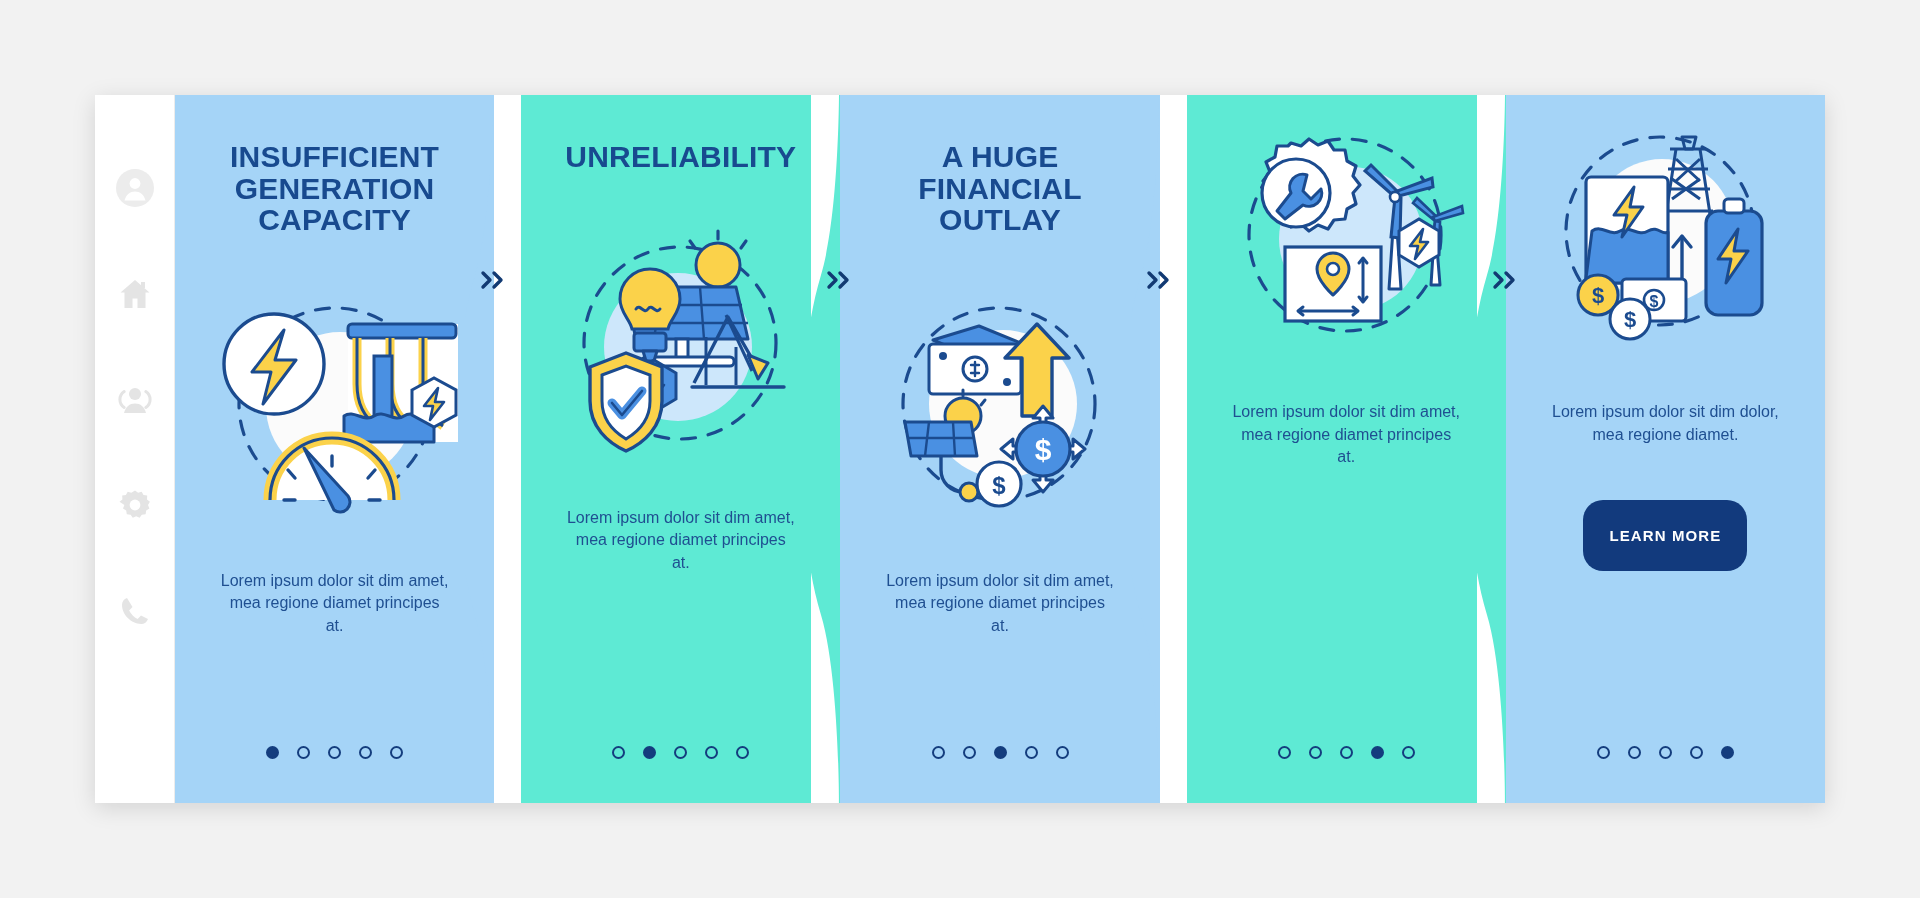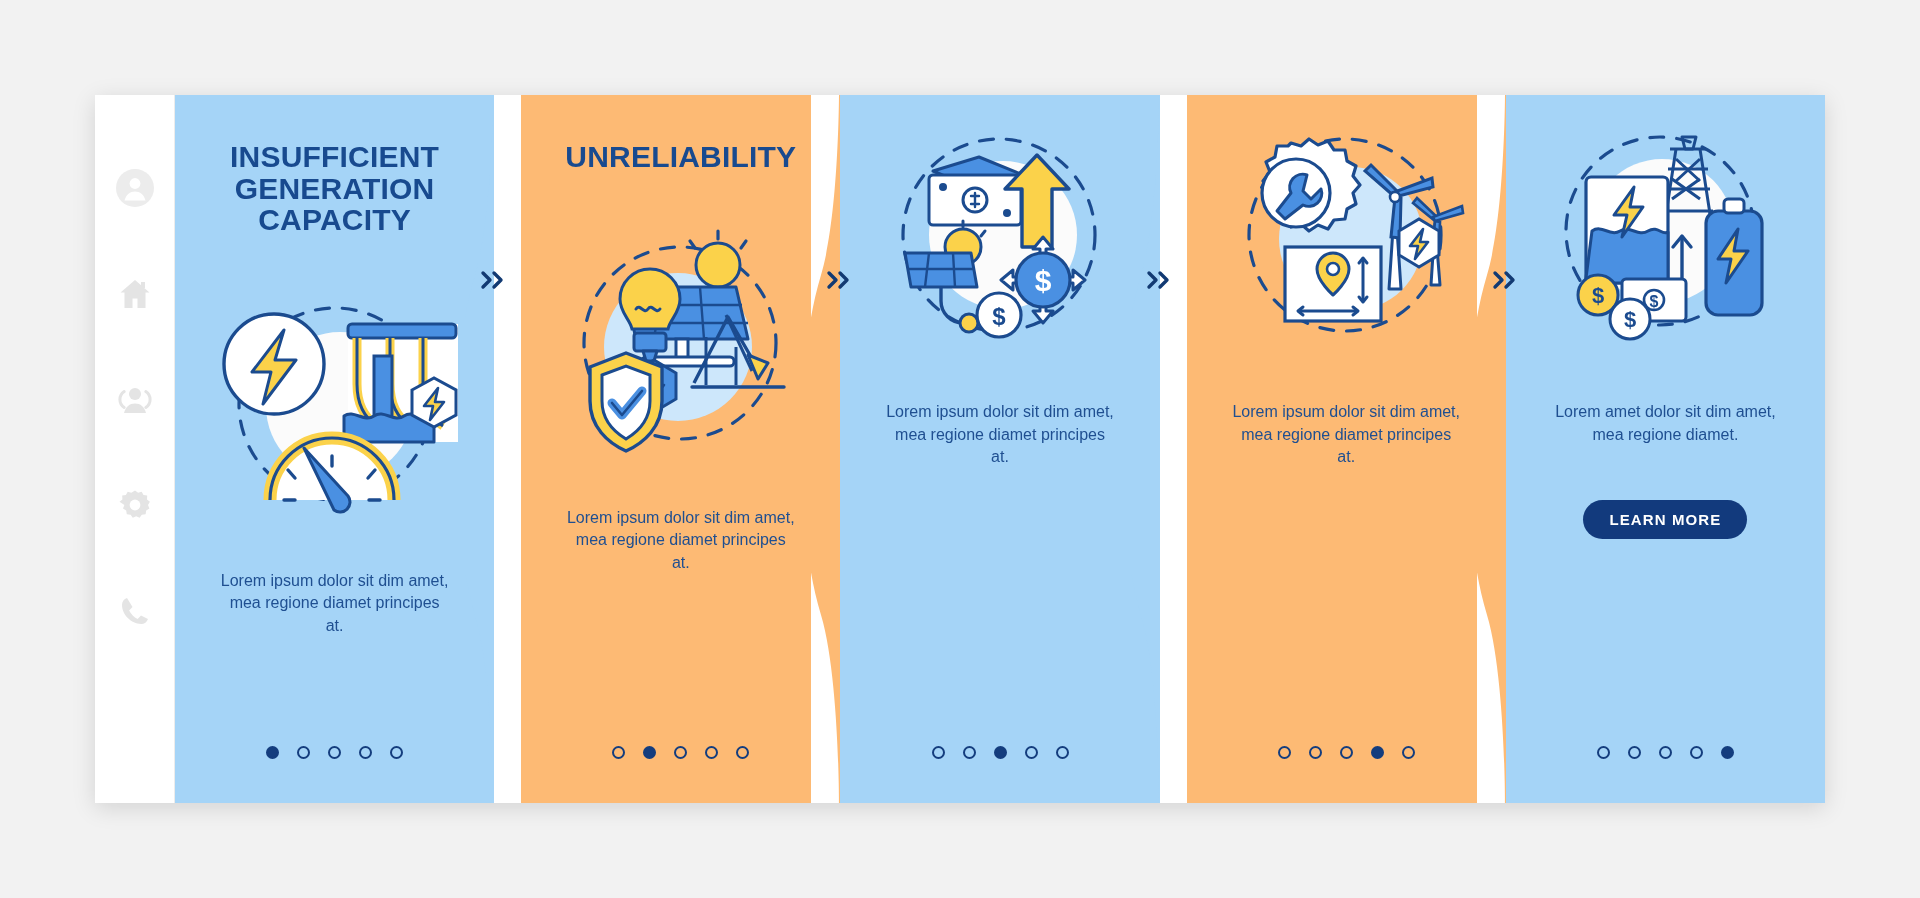--- a/index.html
+++ b/index.html
@@ -42,21 +42,21 @@
     display:flex;
   }
   .panel{
     position:relative;flex:1 1 0;height:100%;
     display:flex;flex-direction:column;align-items:center;
     box-sizing:border-box;
     padding:0 26px;
     gap:28px;
   }
   .panel.blue{background:#a5d4f7;}
-  .panel.white{background:#fdba74;margin-left:27px;}
+  .panel.white{background:#5eead4;margin-left:27px;}
 
   
   .bump{
     position:absolute;top:0;right:-27px;width:56px;height:100%;
     pointer-events:none;z-index:3;
   }
   .bump svg{display:block;width:56px;height:100%;}
 
   .chev{
     position:absolute;z-index:6;
@@ -95,21 +95,21 @@
     color:#1f4f91;
     text-align:center;
     max-width:232px;
   }
 
   .learn{
     position:relative;z-index:2;
     margin-top:26px;
     background:#123a7d;color:#ffffff;
     border:none;border-radius:20px;
-    padding:11px 26px;
+    padding:27px 26px;
     font-size:15px;font-weight:bold;letter-spacing:1.1px;
     font-family:"Liberation Sans", sans-serif;
     cursor:pointer;
   }
 
   .dots{
     position:absolute;bottom:44px;left:0;right:0;z-index:2;
     display:flex;justify-content:center;gap:18px;
   }
   .dot{
@@ -317,20 +317,21 @@
           </svg>
         </div>
         <div class="chev">
           <svg viewBox="0 0 26 20">
               <path d="M3 3l7 7-7 7M14 3l7 7-7 7" fill="none" stroke="#123a73" stroke-width="3.4" stroke-linecap="round" stroke-linejoin="round"></path>
             </svg>
         </div>
       </section>
 
       <section class="panel blue">
+        <div class="p-title">A HUGE FINANCIAL OUTLAY</div>
 
         <div class="art">
           <svg viewBox="0 0 246 232">
             <circle cx="126" cy="116" r="74" fill="#fbfbfb"></circle>
             <circle cx="122" cy="116" r="96" fill="none" stroke="#1b4b8f" stroke-width="3.2" stroke-dasharray="14 13" stroke-linecap="round"></circle>
 
             <g>
               <path d="M56 52l46-14 44 18-48 14z" fill="#4a90e2" stroke="#1b4b8f" stroke-width="3" stroke-linejoin="round"></path>
               <rect x="52" y="56" width="92" height="50" rx="4" fill="#ffffff" stroke="#1b4b8f" stroke-width="3"></rect>
               <circle cx="98" cy="81" r="12" fill="#ffffff" stroke="#1b4b8f" stroke-width="3"></circle>
@@ -502,21 +503,21 @@
               <circle cx="112" cy="181" r="10" fill="#ffffff" stroke="#1b4b8f" stroke-width="2.6"></circle>
               <text x="112" y="188" font-family="Liberation Sans, sans-serif" font-size="16" font-weight="bold" fill="#1b4b8f" text-anchor="middle">$</text>
               <circle cx="56" cy="176" r="20" fill="#fbd24a" stroke="#1b4b8f" stroke-width="3"></circle>
               <text x="56" y="184" font-family="Liberation Sans, sans-serif" font-size="22" font-weight="bold" fill="#1b4b8f" text-anchor="middle">$</text>
               <circle cx="88" cy="200" r="20" fill="#ffffff" stroke="#1b4b8f" stroke-width="3"></circle>
               <text x="88" y="208" font-family="Liberation Sans, sans-serif" font-size="22" font-weight="bold" fill="#1b4b8f" text-anchor="middle">$</text>
             </g>
           </svg>
         </div>
 
-        <div class="p-body">Lorem amet dolor sit dim amet, mea regione diamet.</div>
+        <div class="p-body">Lorem ipsum dolor sit dim dolor, mea regione diamet.</div>
 
         <button class="learn">LEARN MORE</button>
 
         <div class="dots">
           <span class="dot"></span>
           <span class="dot"></span>
           <span class="dot"></span>
           <span class="dot"></span>
           <span class="dot on"></span>
         </div>

